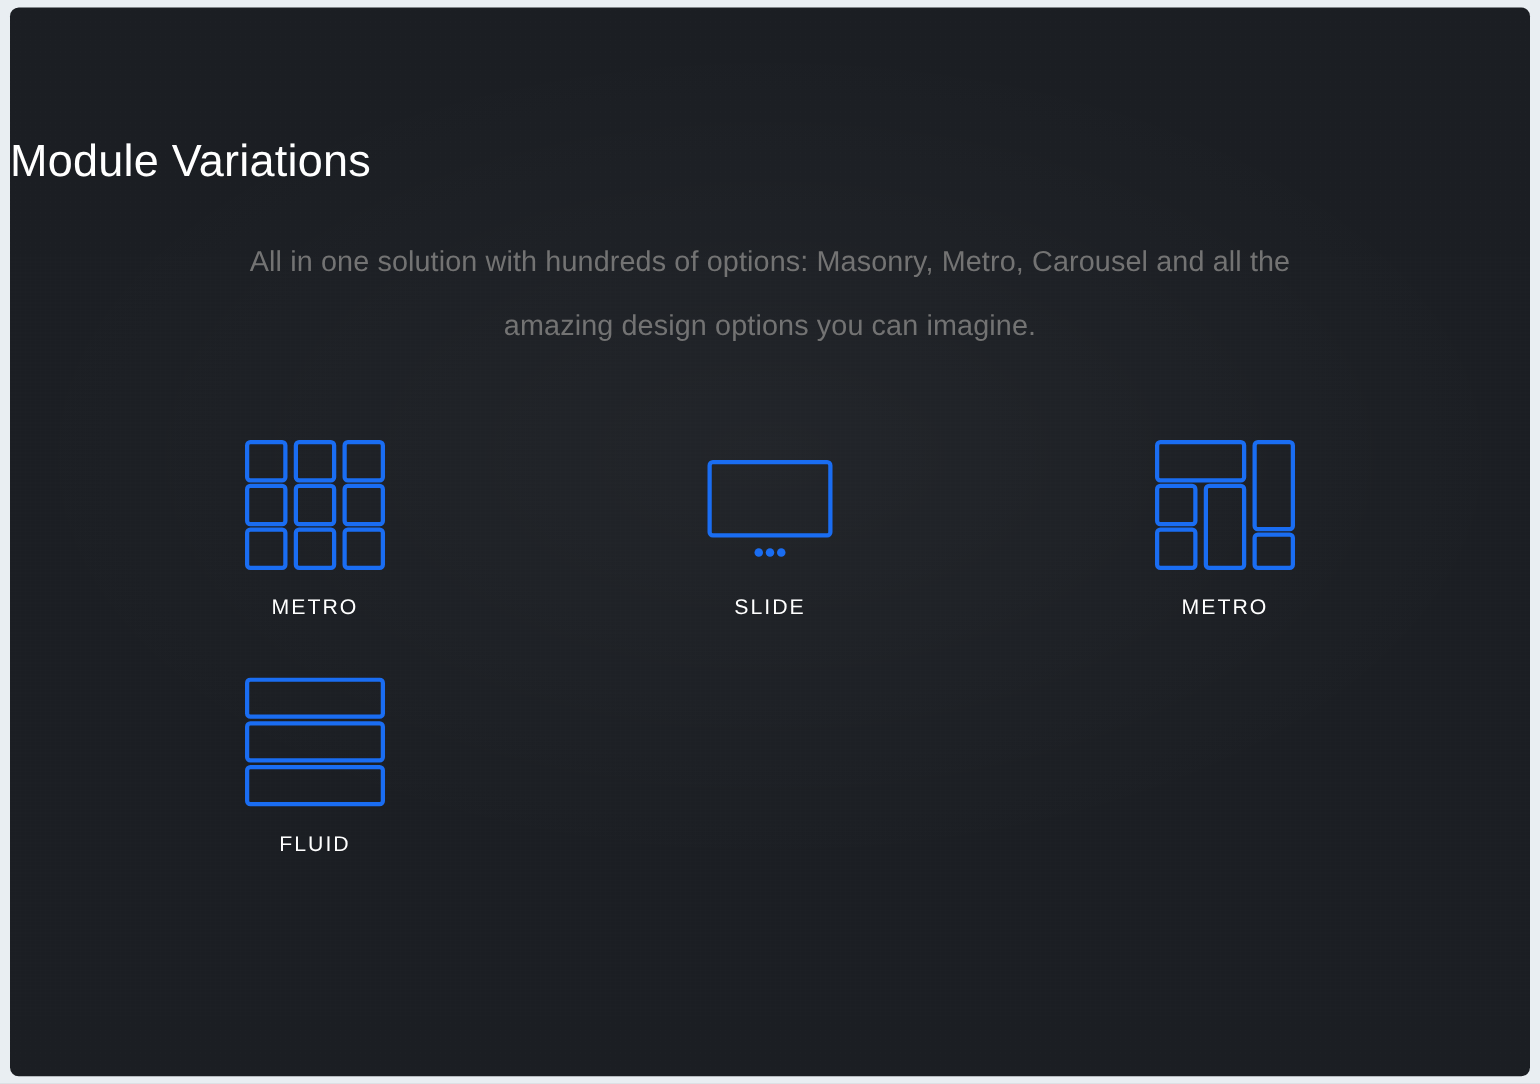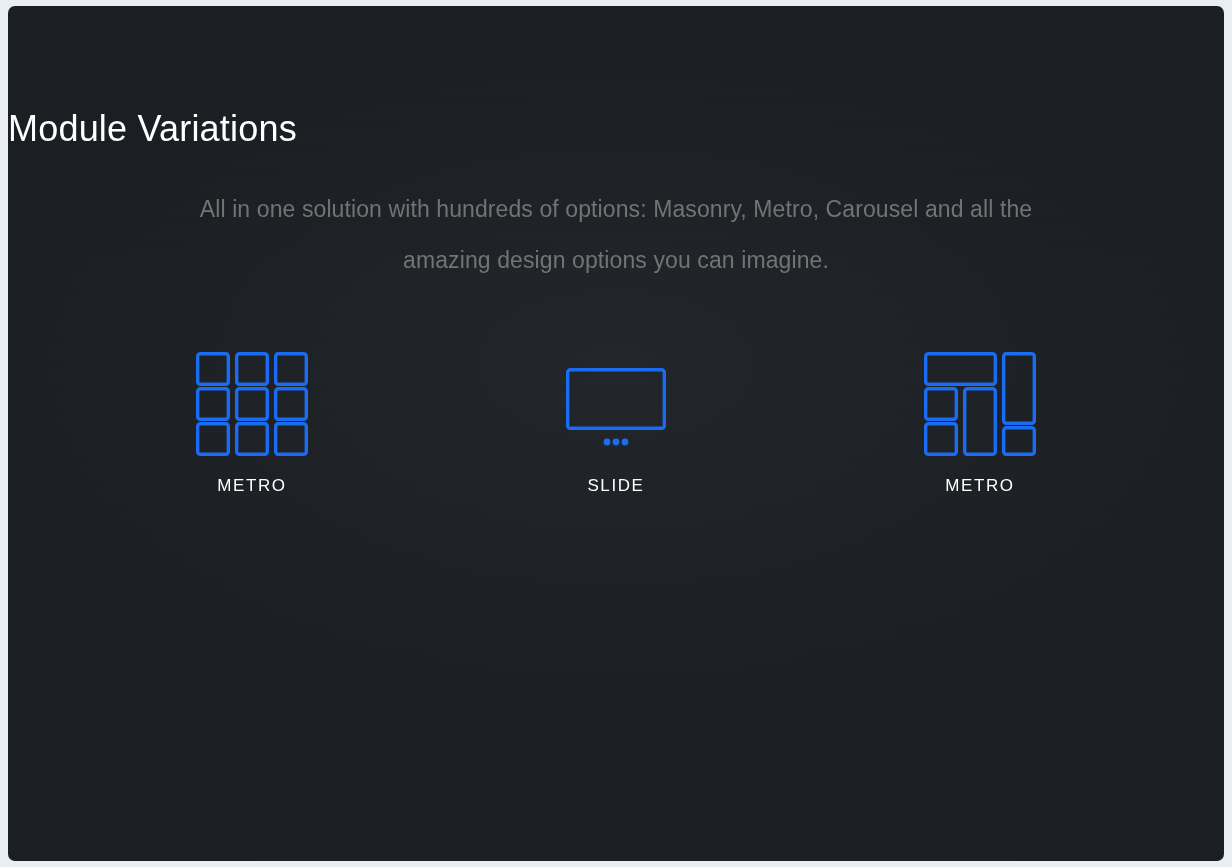--- a/index.html
+++ b/index.html
@@ -154,16 +154,26 @@
             <rect x="40.7" y="36.7" width="30.6" height="65.6" rx="2.6"></rect>
             <rect x="1.7" y="71.7" width="30.6" height="30.6" rx="2.6"></rect>
             <rect x="79.7" y="75.7" width="30.6" height="26.6" rx="2.6"></rect>
           </svg>
         </div>
         <div class="cell-label">METRO</div>
       </div>
 
 
 
+      <div class="cell">
+        <div class="icon-box">
+          <svg width="112" height="104" viewBox="0 0 112 104" fill="none" stroke="#1a6df2" stroke-width="3.4">
+            <rect x="1.7" y="1.7" width="108.6" height="29.6" rx="2.6"></rect>
+            <rect x="1.7" y="36.7" width="108.6" height="29.6" rx="2.6"></rect>
+            <rect x="1.7" y="71.7" width="108.6" height="29.6" rx="2.6"></rect>
+          </svg>
+        </div>
+        <div class="cell-label">FLUID</div>
+      </div>
 
     </div>
   </div>
 </div>
 
 </body></html>

